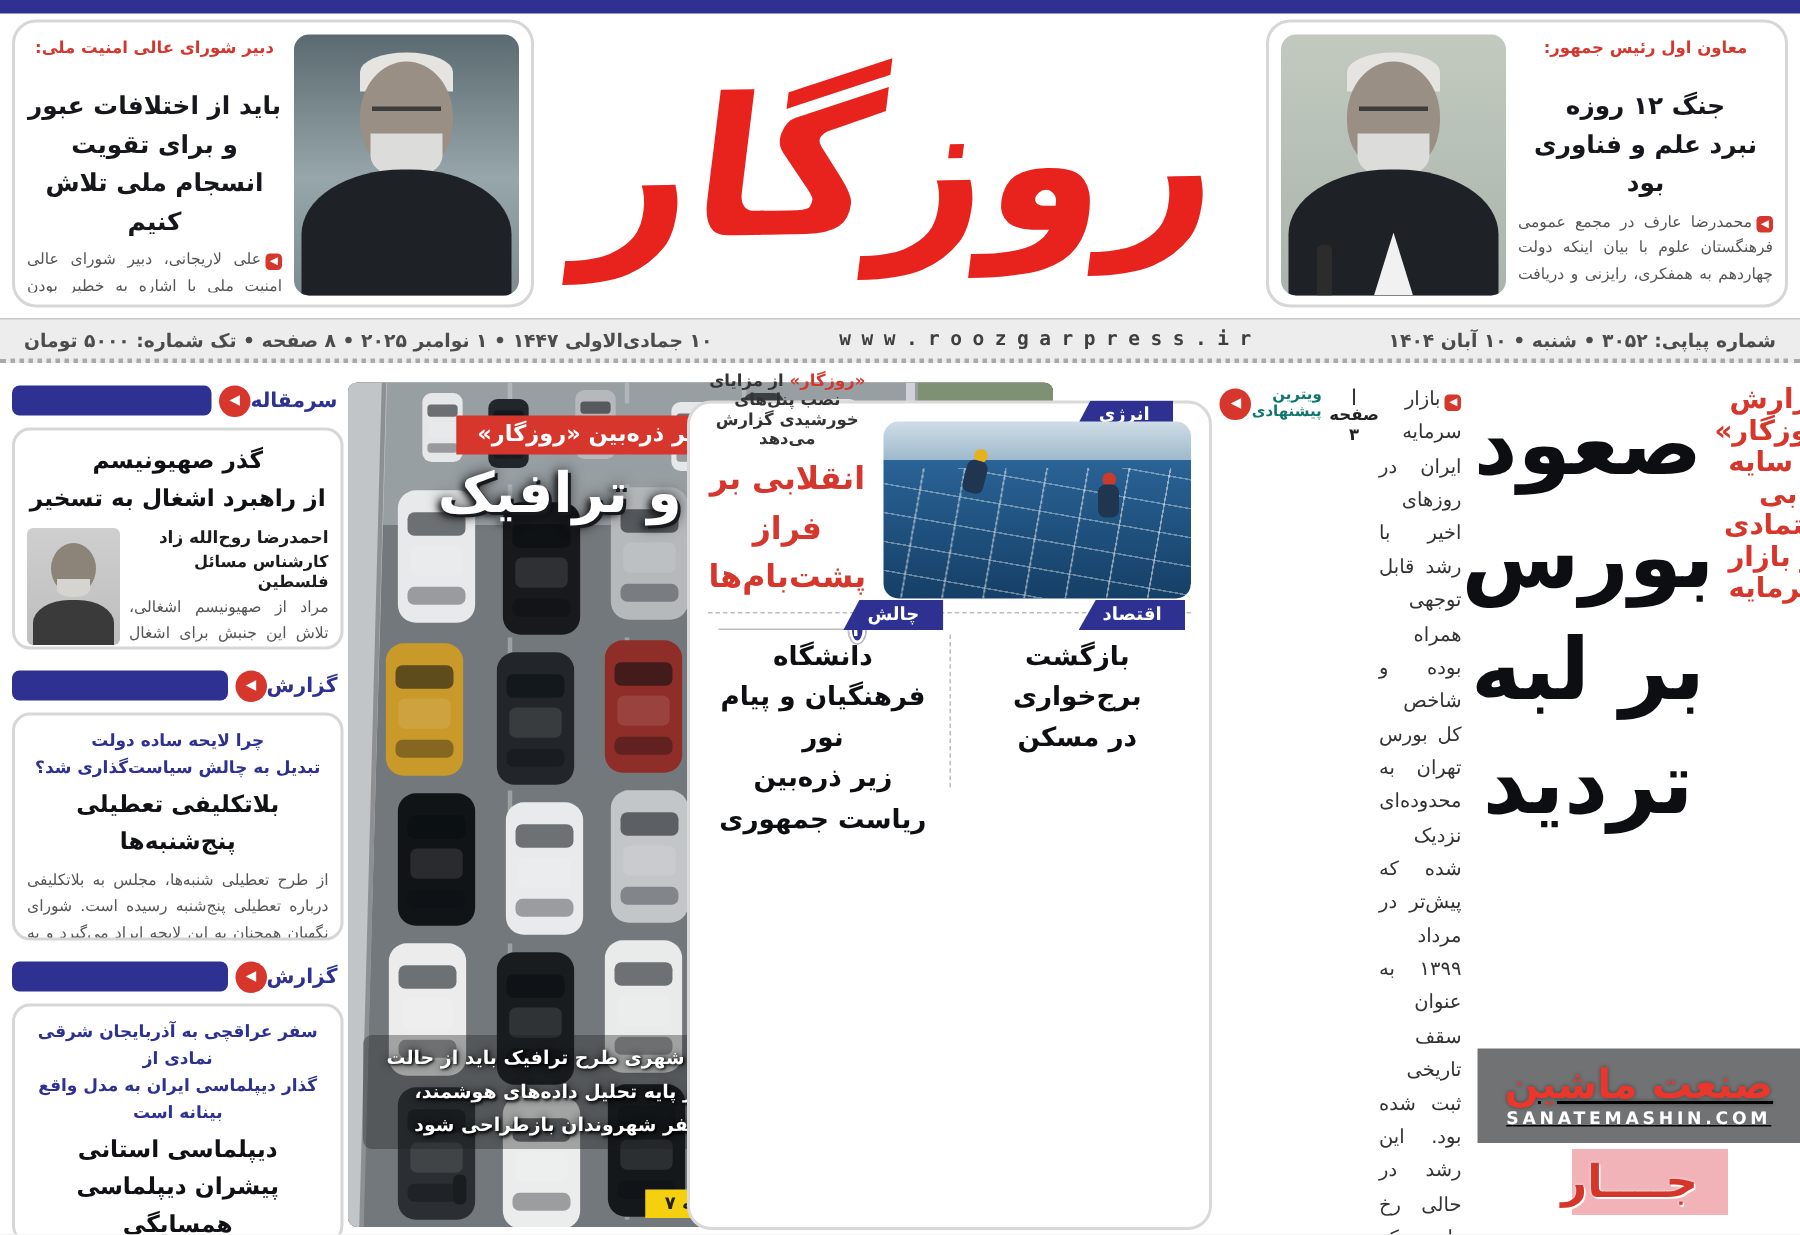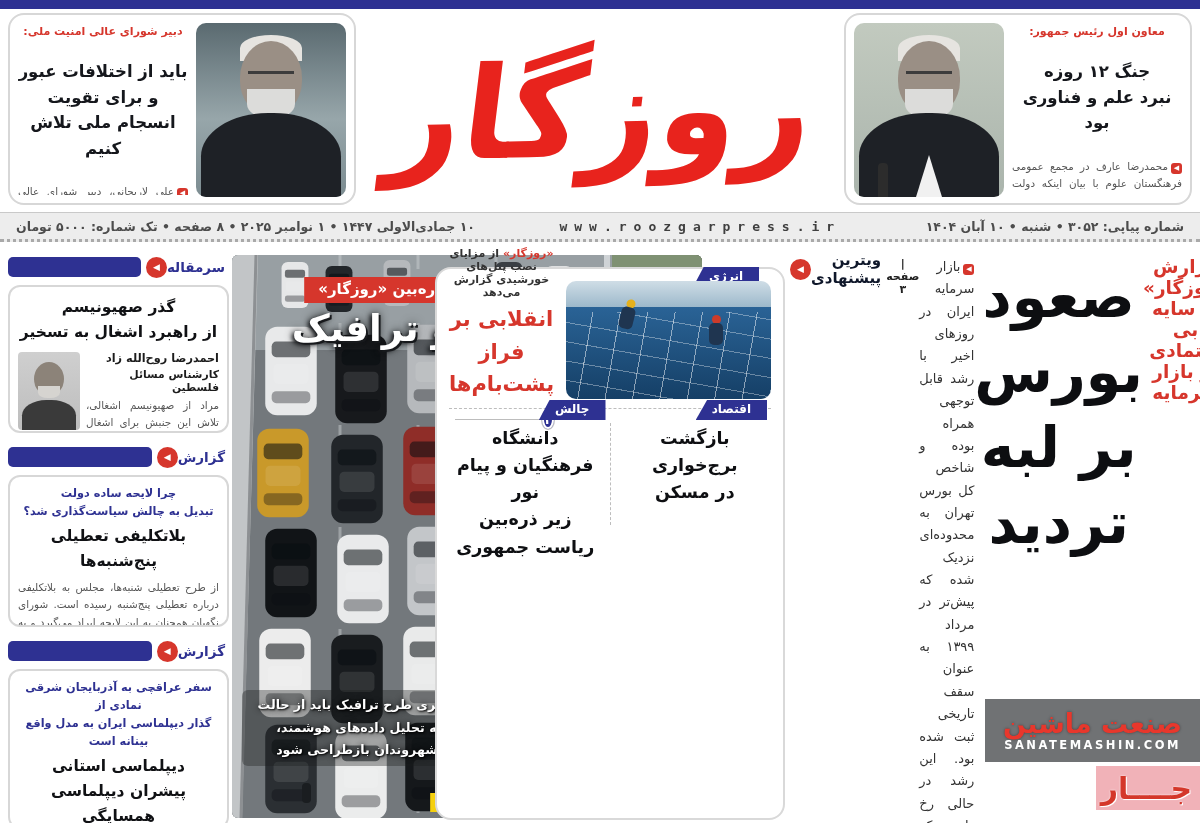--- a/index.html
+++ b/index.html
@@ -17,23 +17,23 @@
              font-weight:700; font-size:19px; color:#1b1b1b; }
   .logo { position:absolute; left:368px; top:22px; width:466px; height:185px; text-align:center;
           font-size:128px; line-height:180px; font-weight:900; color:#e8231d;
           transform:skewX(-8deg) rotate(-1deg); letter-spacing:-4px; }
 
   
   .hcard { position:absolute; top:13px; height:192px; width:348px; background:#fff;
            border:2px solid #d7d7d7; border-radius:16px; padding:8px; display:flex; gap:8px; overflow:hidden; }
   .hcard.right { left:844px; }
   .hcard.left  { left:8px; }
-  .h-text { flex:1; display:flex; flex-direction:column; overflow:hidden;gap:17px; }
+  .h-text { flex:1; display:flex; flex-direction:column; overflow:hidden; }
   .h-kicker { color:#d6362c; font-size:11px; font-weight:700; text-align:center; margin-top:2px; }
-  .h-title  { color:#15171c; font-size:16.5px; font-weight:800; text-align:center; line-height:1.55; margin:4px 0 5px; }
+  .h-title  { color:#15171c; font-size:16.5px; font-weight:800; text-align:center; line-height:1.55; margin:20px 0 5px; }
   .h-body   { font-size:10.4px; color:#555; text-align:justify; line-height:1.7; }
   .lead-ic { display:inline-block; width:11px; height:11px; background:#d6362c; border-radius:3px;
              color:#fff; font-size:7px; line-height:11px; text-align:center; vertical-align:baseline; margin-left:3px; }
 
   
   .portrait { position:relative; overflow:hidden; border-radius:10px; flex:0 0 auto; }
   .p-lari { width:150px; height:174px; background:linear-gradient(180deg,#5a6a70,#97a6aa 55%,#7c8c91); }
   .p-aref { width:150px; height:174px; background:linear-gradient(180deg,#c2cabf,#aab4ac); }
   .p-head { position:absolute; width:62px; height:74px; border-radius:50% 50% 46% 46%; left:44px; top:18px; background:#9a8f85; }
   .p-hair { position:absolute; width:62px; height:26px; border-radius:50% 50% 0 0; left:44px; top:12px; background:#e6e4e0; }
@@ -90,21 +90,21 @@
   
   .rightcol { position:absolute; left:748px; top:256px; width:480px; height:564px; display:flex; flex-direction:row; }
   .lead-kicker { color:#d6362c; font-weight:800; font-size:18.5px; text-align:center; }
   .lead-title  { color:#0d0e11; font-weight:900; font-size:57px; line-height:1.32; text-align:center;
                  margin:4px 0 8px; letter-spacing:-1px; }
   .lead-body   { font-size:13px; color:#333; text-align:justify; line-height:1.72; }
   .lead-note   { font-size:11px; font-weight:800; color:#222; text-align:center; margin-top:1px; }
   .divider { border-top:1.5px solid #9a9a9a; margin:9px 0 9px; }
 
   .vit-head { display:flex; align-items:center; height:26px; }
-  .vit-label { color:#0f172a; font-weight:800; font-size:15px; margin-right:5px; }
+  .vit-label { color:#0f766e; font-weight:800; font-size:10px; margin-right:5px; }
   .vit-box { position:relative; flex:1; border:2px solid #d9d9d9; border-radius:16px; margin-top:11px;
              padding:12px 12px 6px; background:#fff; }
   .v-tag { position:absolute; background:#2e3192; color:#fff; font-size:12px; font-weight:700;
            padding:2px 16px 4px; clip-path:polygon(16% 0,100% 0,100% 100%,0 100%); }
   .tag-energy { top:-2px; right:24px; }
   .v-top { display:flex; gap:12px; height:128px; border-bottom:1px dashed #bdbdbd; padding-bottom:10px; }
   .solar { flex:0 0 205px; height:118px; border-radius:10px; position:relative; overflow:hidden;
            background:linear-gradient(180deg,#cfdde6 0%,#9db9cb 22%,#2a6396 22%,#153f66 100%); }
   .solar .grid { position:absolute; inset:0;
            background:repeating-linear-gradient(100deg,transparent 0 26px,rgba(255,255,255,.5) 26px 27px),
@@ -125,25 +125,25 @@
                     border:2px solid #fff; box-shadow:0 0 0 1px #bdbdbd; }
   .v-bottom { display:flex; margin-top:14px; height:102px; }
   .v-cell { position:relative; flex:1; display:flex; flex-direction:column; justify-content:space-between; padding-top:2px; }
   .v-cell .v-tag { top:-23px; right:4px; }
   .cell-econ { border-left:1px dashed #bdbdbd; padding-left:8px; }
   .cell-soc  { padding-right:8px; }
   .v-ctitle { color:#0e0f12; font-weight:900; font-size:17.5px; line-height:1.55; text-align:center; }
 
   
   .wm1 { position:absolute; left:985px; top:699px; width:215px; height:63px; background:rgba(72,74,77,.78);
-         z-index:6; display:flex; flex-direction:column; align-items:center; justify-content:center; }
+         z-index:6; display:flex; flex-direction:column; align-items:center; justify-content:center;text-decoration:underline; }
   .wm1 .l1 { color:#e8372c; font-size:27px; font-weight:900; line-height:1.1; text-shadow:0 0 3px rgba(0,0,0,.4); }
   .wm1 .l2 { color:#fff; font-size:11.5px; font-weight:700; letter-spacing:2.5px; direction:ltr; }
-  .wm2 { position:absolute; left:1096px; top:766px; width:104px; height:44px; background:rgba(238,164,172,.85);
-         z-index:6; display:flex; align-items:center; justify-content:flex-start; padding-right:8px; }
+  .wm2 { position:absolute; left:1048px; top:766px; width:104px; height:44px; background:rgba(238,164,172,.85);
+         z-index:6; display:flex; align-items:center; justify-content:flex-start; padding-right:20px; }
   .wm2 .st { color:#d4372a; font-size:30px; font-weight:900; text-shadow:0 0 2px #fff,1px 1px 0 #fff; }
 </style>
 </head>
 <body>
 
 <div id="page">
 
   <div class="top-strip"></div>
 
   <div class="logo">روزگار</div>

